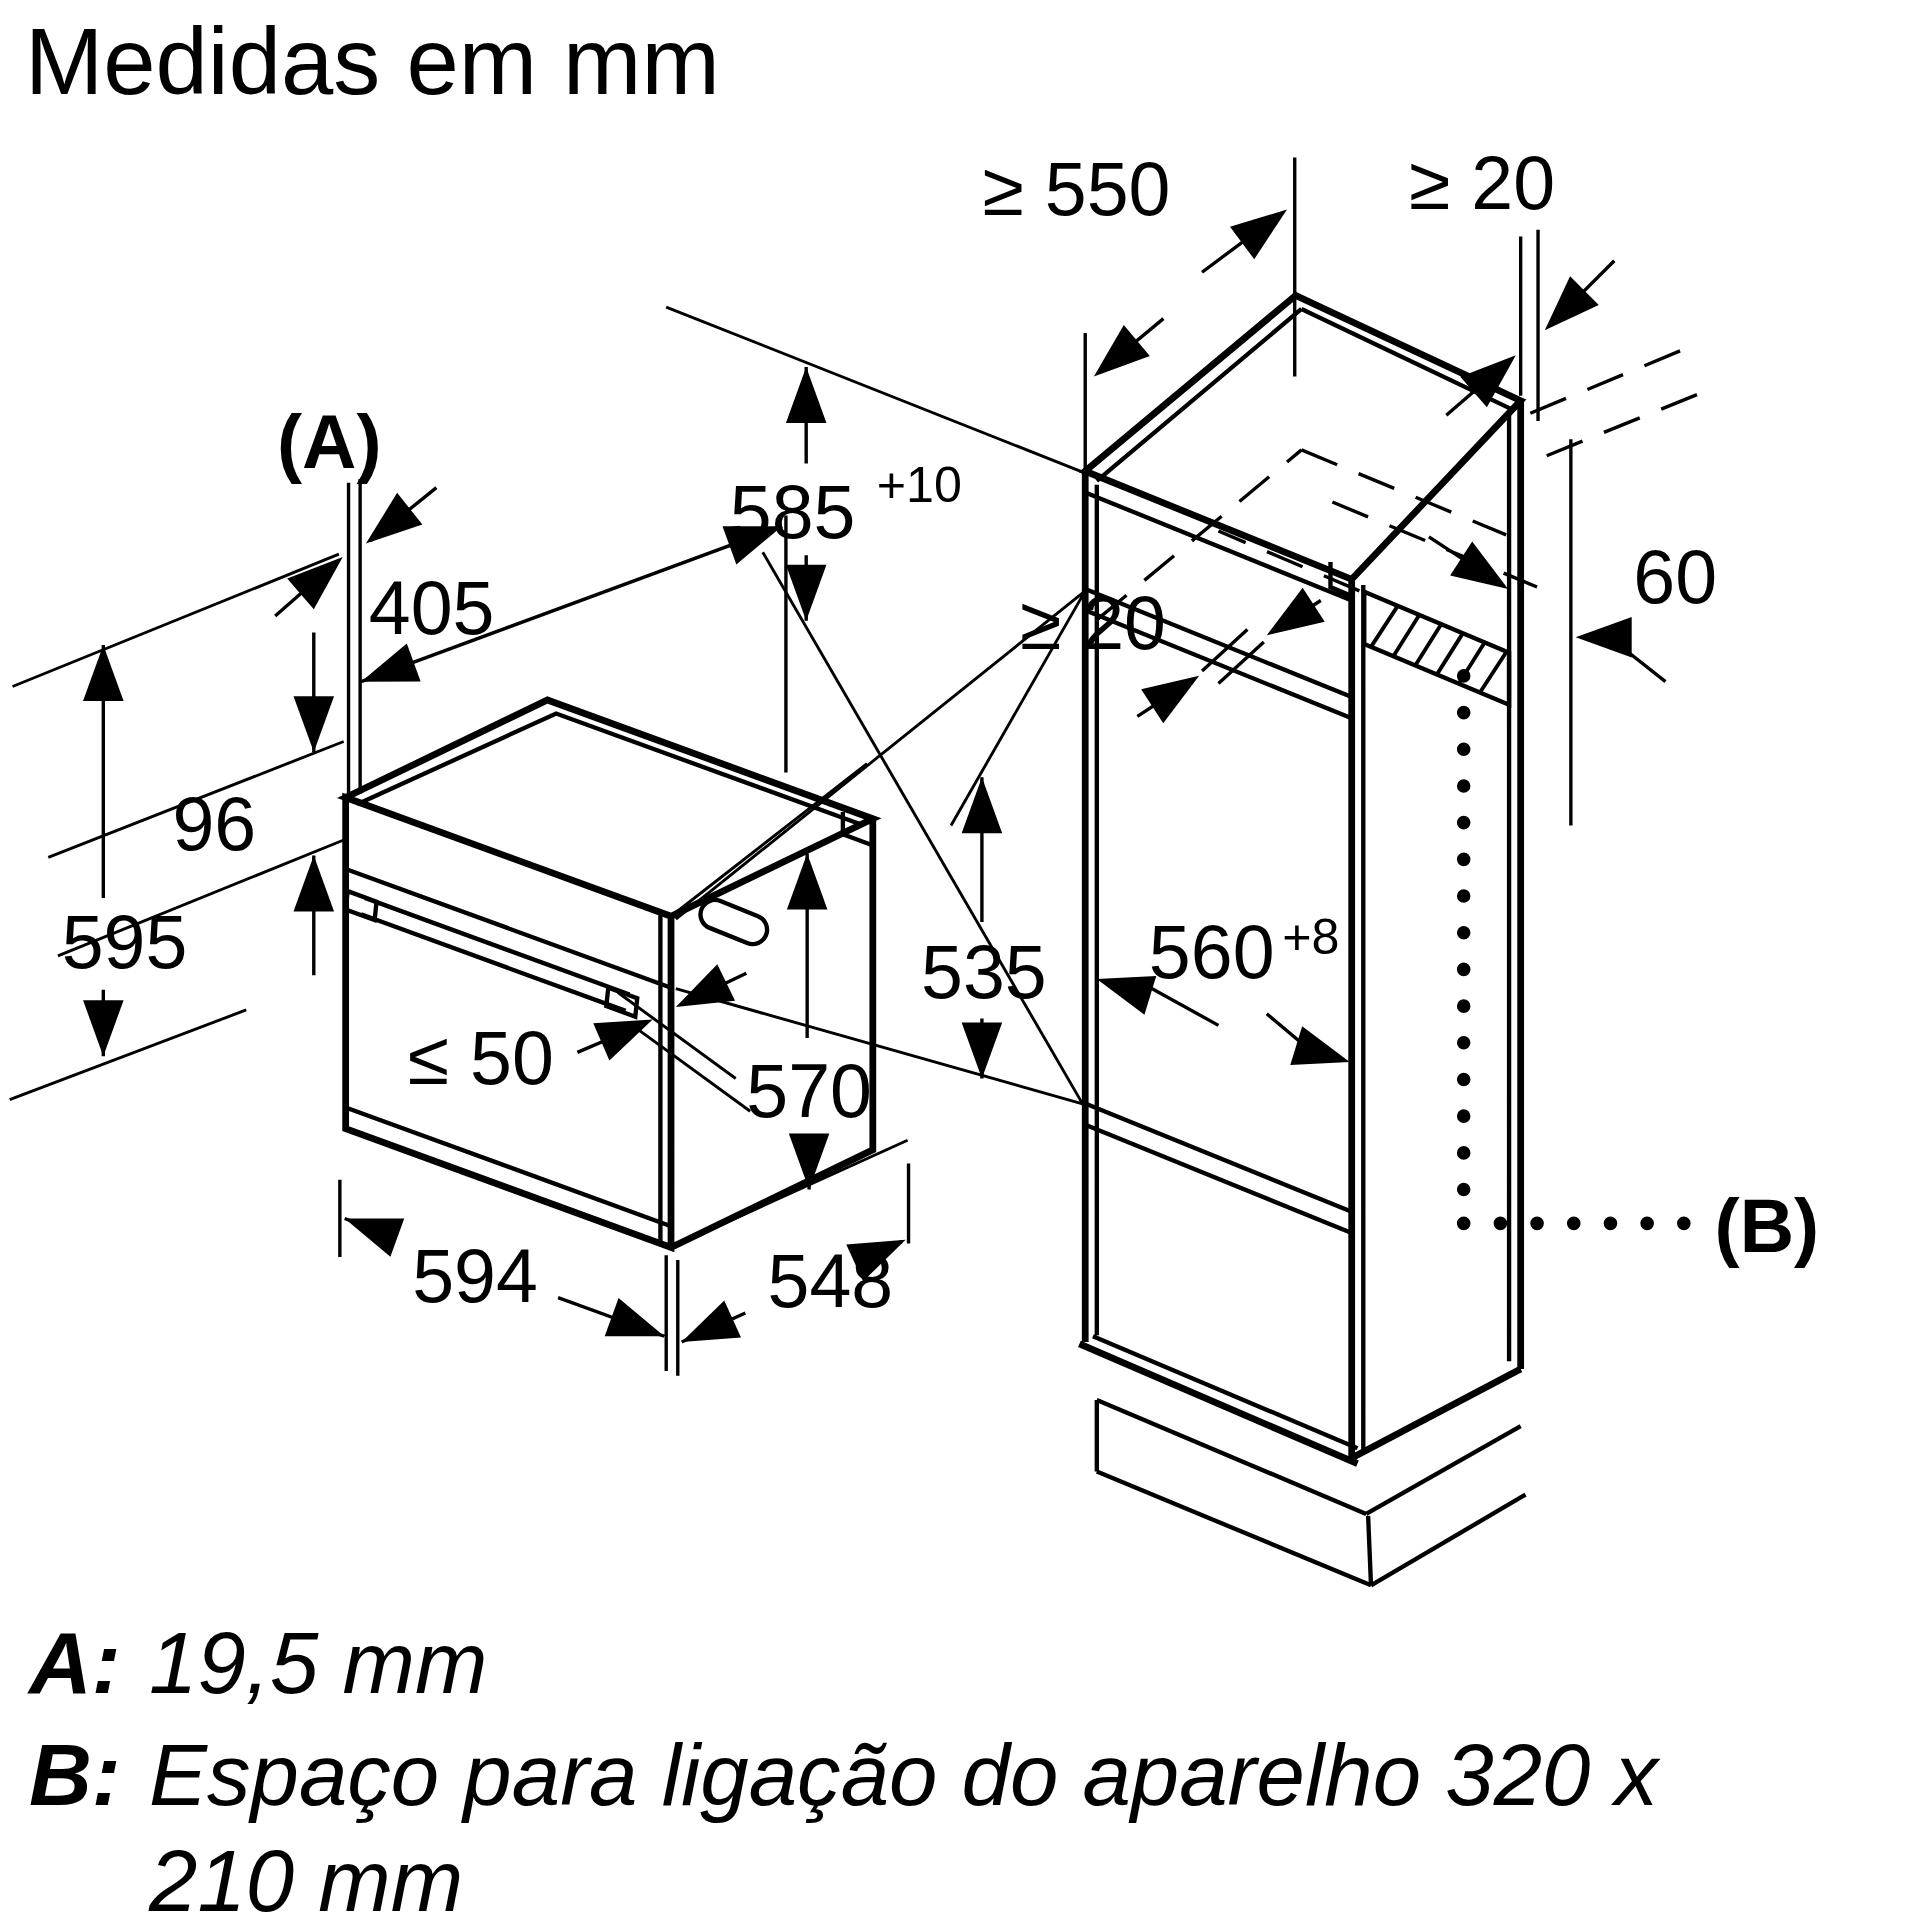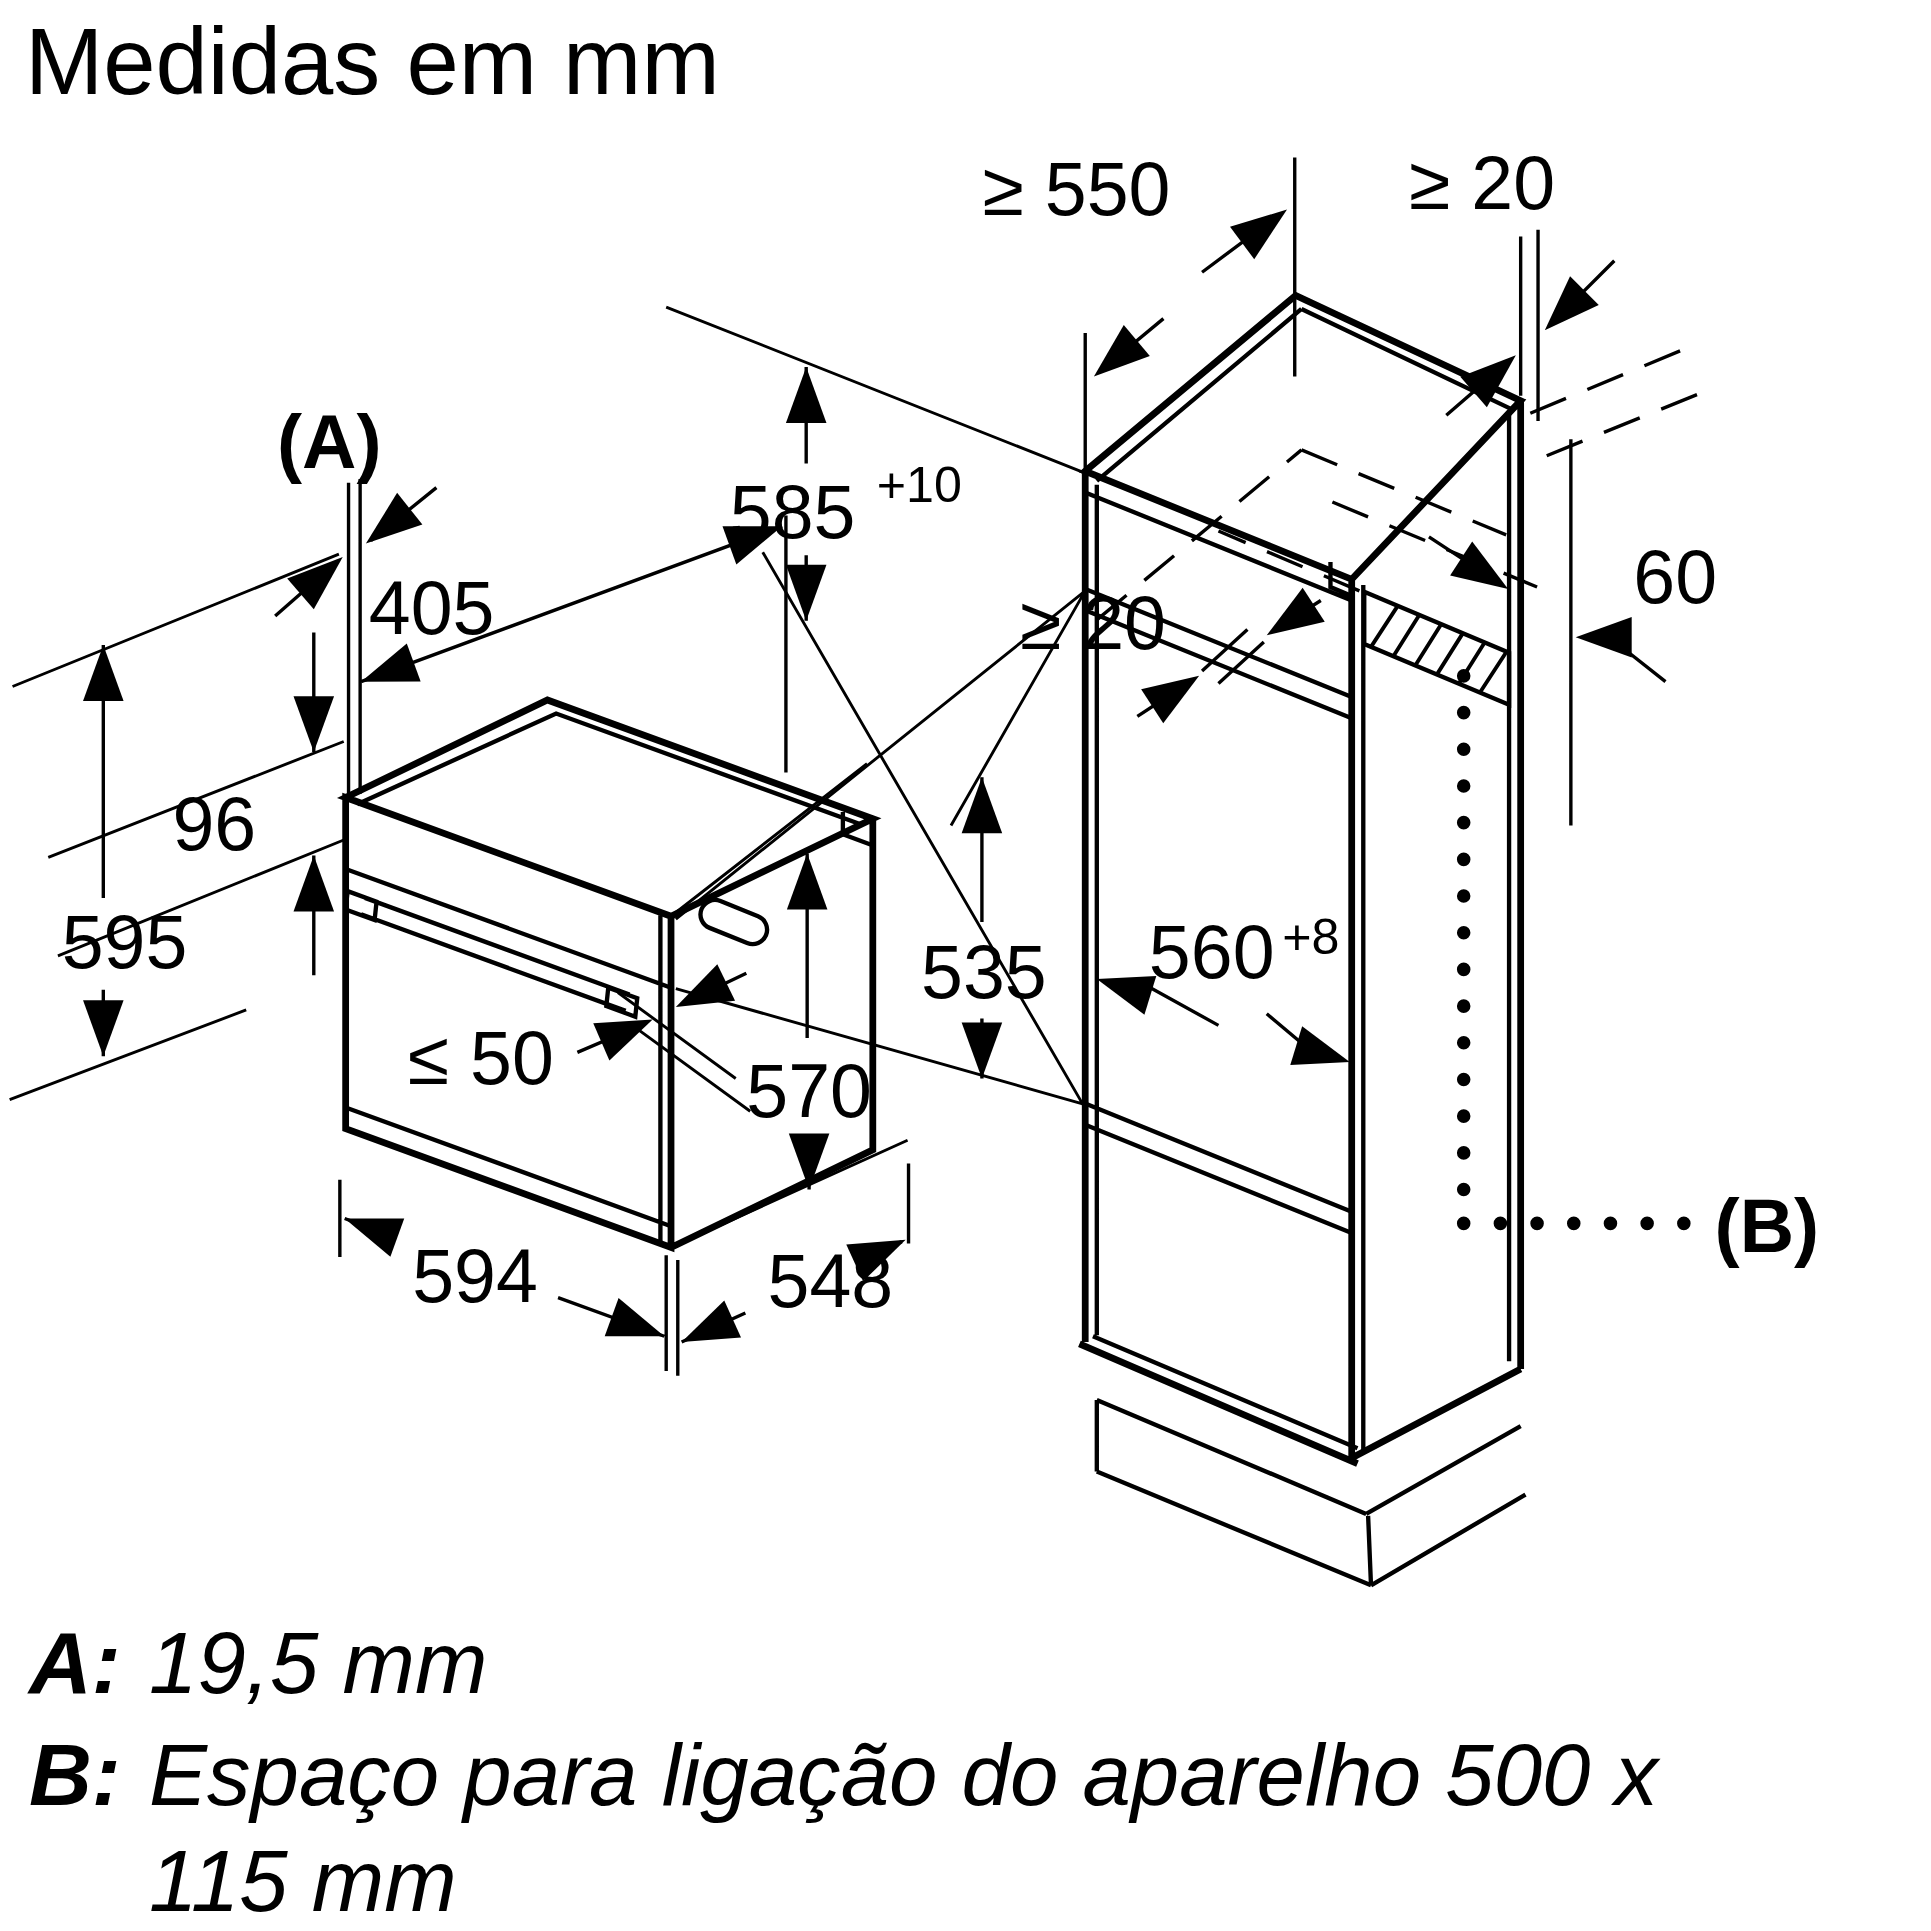--- a/index.html
+++ b/index.html
@@ -211,17 +211,17 @@
     </g>
 
     <g>
       <text x="1830" y="1297" text-anchor="middle" class="reflabel">(B)</text>
     </g>
 
   </svg>
 
   <div class="footnotes">
     <div class="fn"><span class="fnk">A:</span><span>19,5 mm</span></div>
-    <div class="fn"><span class="fnk">B:</span><span>Espaço para ligação do aparelho 500 x</span><br><span>115 mm</span></div>
+    <div class="fn"><span class="fnk">B:</span><span>Espaço para ligação do aparelho 320 x</span><br><span>210 mm</span></div>
   </div>
 
 </div>
 
 
 </body></html>

